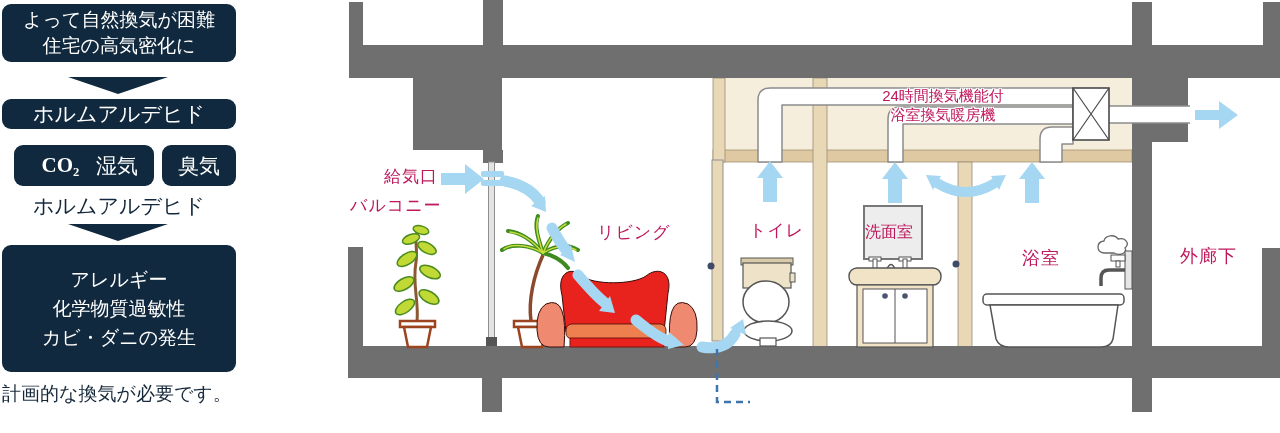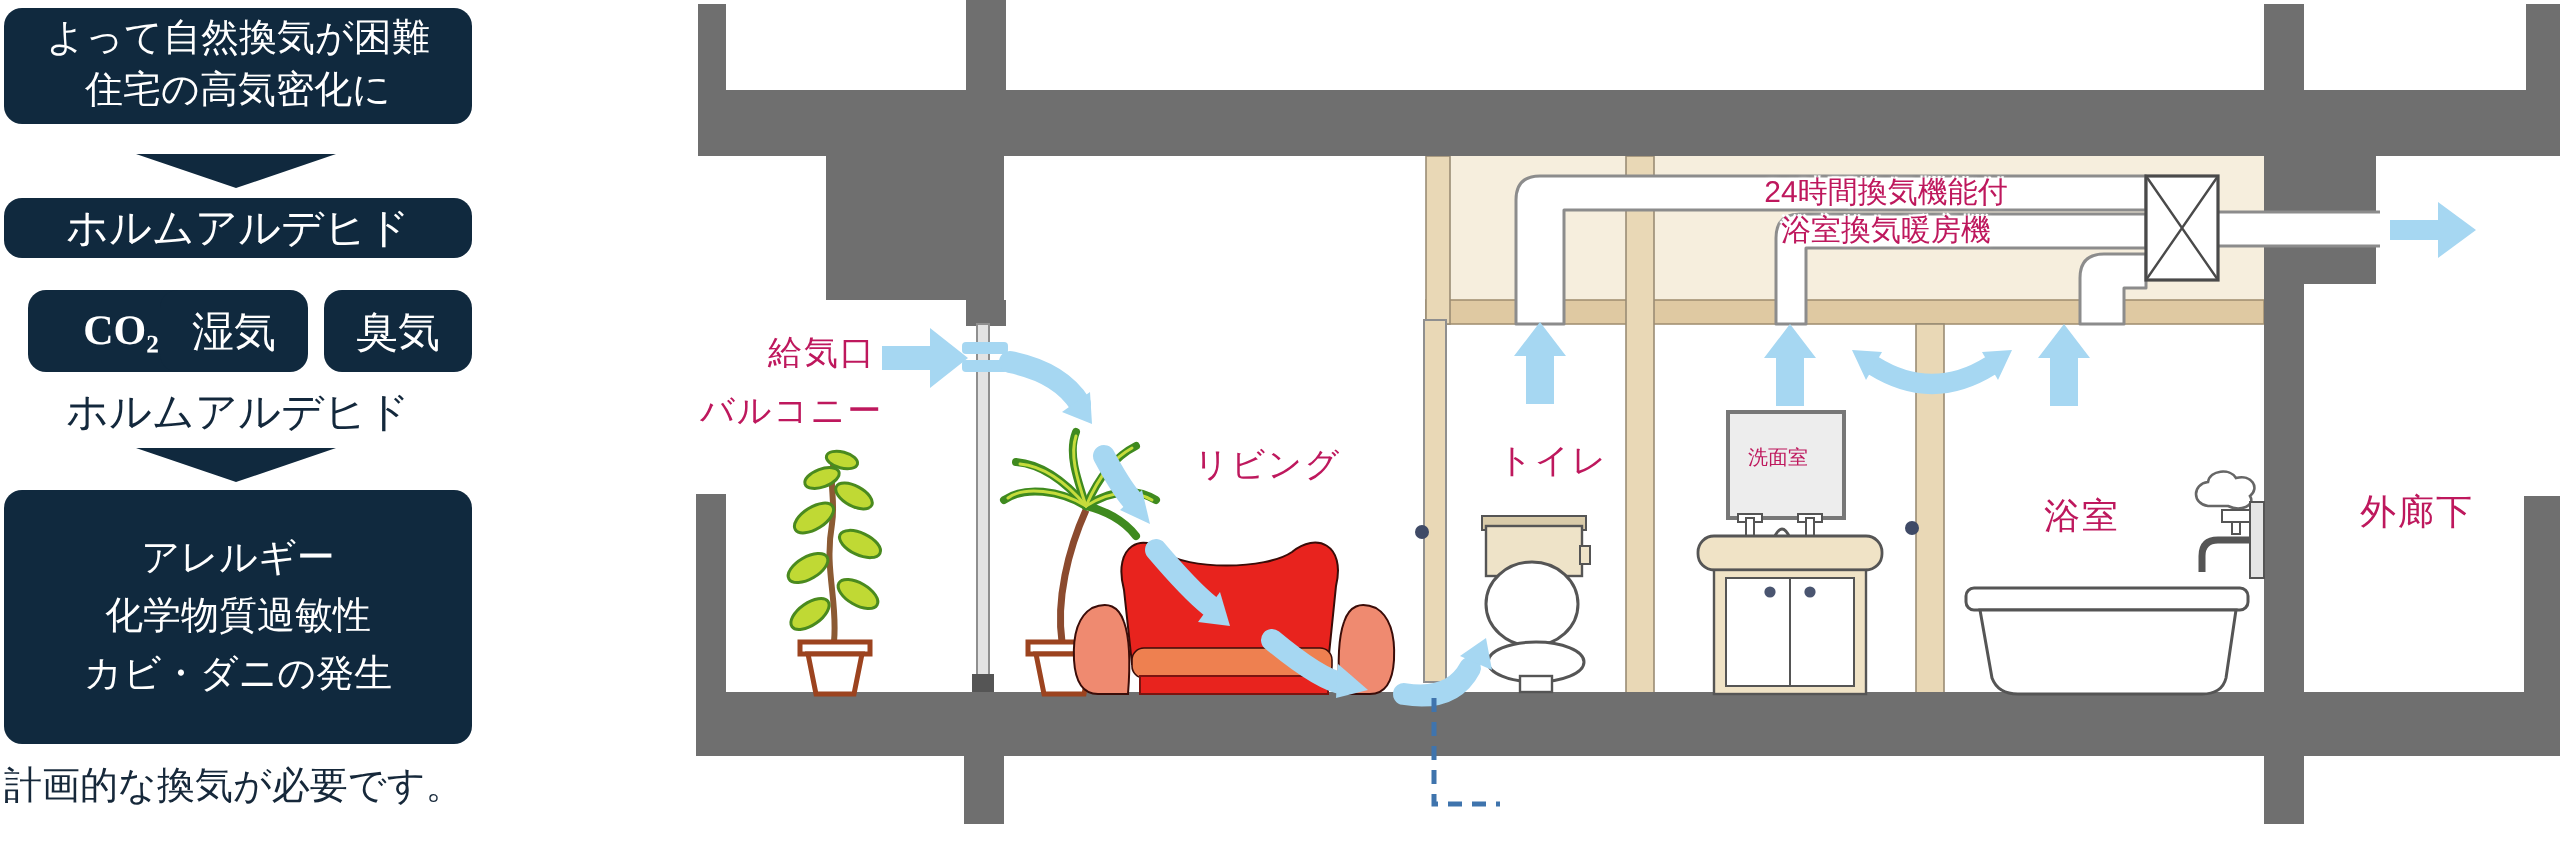--- a/index.html
+++ b/index.html
@@ -219,19 +219,19 @@
       <polygon points="1195,110 1219,110 1219,101 1238,115 1219,129 1219,120 1195,120" fill="#a6d7f2"></polygon>
     </g>
 
     <path d="M717 349 V402 H750" fill="none" stroke="#3f74ad" stroke-width="2.5" stroke-dasharray="7 5"></path>
   </svg>
 
   <div class="dlabel" style="left:358px;top:165px;width:80px;text-align:right;">給気口</div>
   <div class="dlabel" style="left:350px;top:194px;">バルコニー</div>
   <div class="dlabel" style="left:597px;top:221px;">リビング</div>
   <div class="dlabel" style="left:749px;top:219px;">トイレ</div>
-  <div class="dlabel" style="left:864px;top:222px;width:50px;text-align:center;font-size:10px;letter-spacing:0;">洗面室</div>
+  <div class="dlabel" style="left:864px;top:222px;width:50px;text-align:center;font-size:16px;letter-spacing:0;">洗面室</div>
   <div class="dlabel" style="left:1022px;top:246px;font-size:18px;">浴室</div>
   <div class="dlabel" style="left:1180px;top:244px;font-size:18px;">外廊下</div>
   <div class="dlabel halo" style="left:860px;top:87px;width:166px;text-align:center;font-size:15px;letter-spacing:0;">24時間換気機能付</div>
   <div class="dlabel halo" style="left:860px;top:106px;width:166px;text-align:center;font-size:15px;letter-spacing:0;">浴室換気暖房機</div>
 
 </div>
 
 </body></html>

